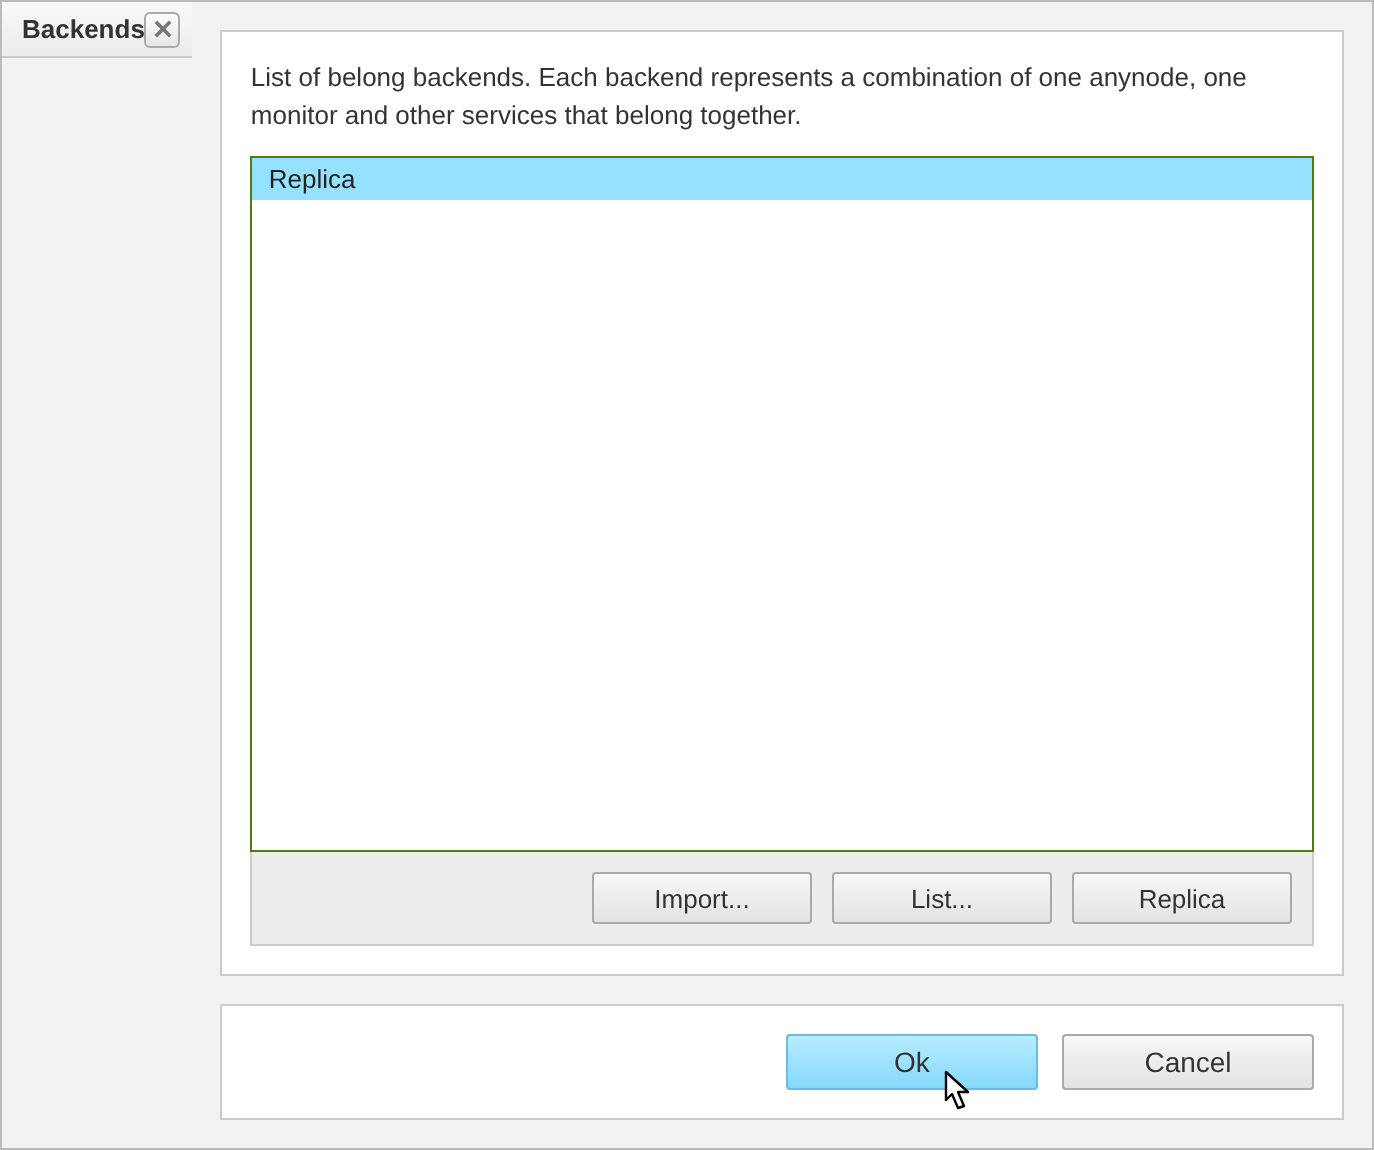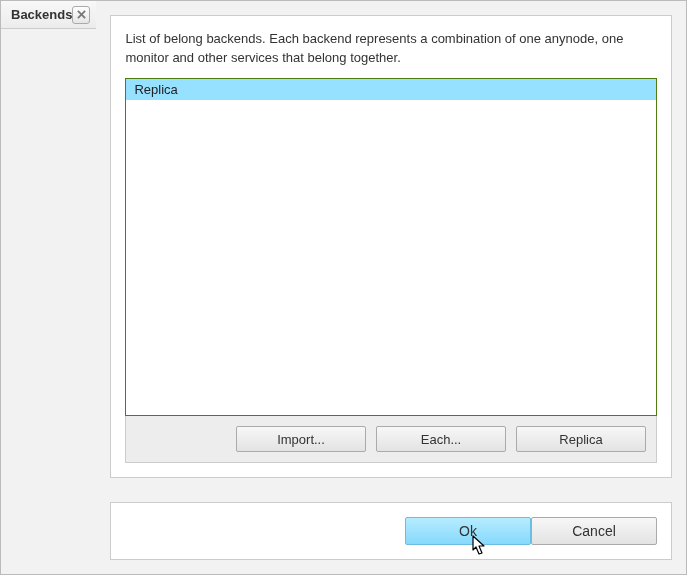--- a/index.html
+++ b/index.html
@@ -92,38 +92,38 @@
     .action-row {
       background: #ededed;
       border: 1px solid #ccc;
       border-top: none;
       padding: 10px 10px;
       display: flex;
       gap: 10px;
       justify-content: flex-end;
     }
     .action-btn {
-      width: 130px;
+      width: 110px;
       height: 26px;
       background: linear-gradient(#f7f7f7, #e3e3e3);
       border: 1px solid #aaa;
       border-radius: 2px;
       cursor: pointer;
       font-size: 13px;
       color: #333;
     }
     .bottom-bar {
       border: 1px solid #ccc;
       border-top: 1px solid #ccc;
       background: #fff;
       padding: 14px;
       display: flex;
-      gap: 0;
+      gap: 12px;
       justify-content: flex-end;
-      margin-top: 24px;
+      margin-top: 14px;
     }
     .bottom-btn {
       width: 126px;
       height: 28px;
       border: 1px solid #aaa;
       border-radius: 2px;
       cursor: pointer;
       font-size: 14px;
       color: #333;
       background: linear-gradient(#f7f7f7, #e3e3e3);
@@ -163,21 +163,21 @@
       <p class="desc">
         <span class="b">List of</span><span> belong </span><span class="b">backends</span><span>. Each backend represents a combination of one anynode, one monitor and other services that belong together.</span>
       </p>
 
       <div class="list-box">
         <div class="list-item selected">Replica</div>
       </div>
 
       <div class="action-row">
         <button class="action-btn">Import...</button>
-        <button class="action-btn">Each...</button>
+        <button class="action-btn">List...</button>
         <button class="action-btn">Replica</button>
       </div>
     </div>
 
     <div class="bottom-bar">
       <button class="bottom-btn primary">Ok</button>
       <button class="bottom-btn">Cancel</button>
     </div>
   </div>
 </div>

